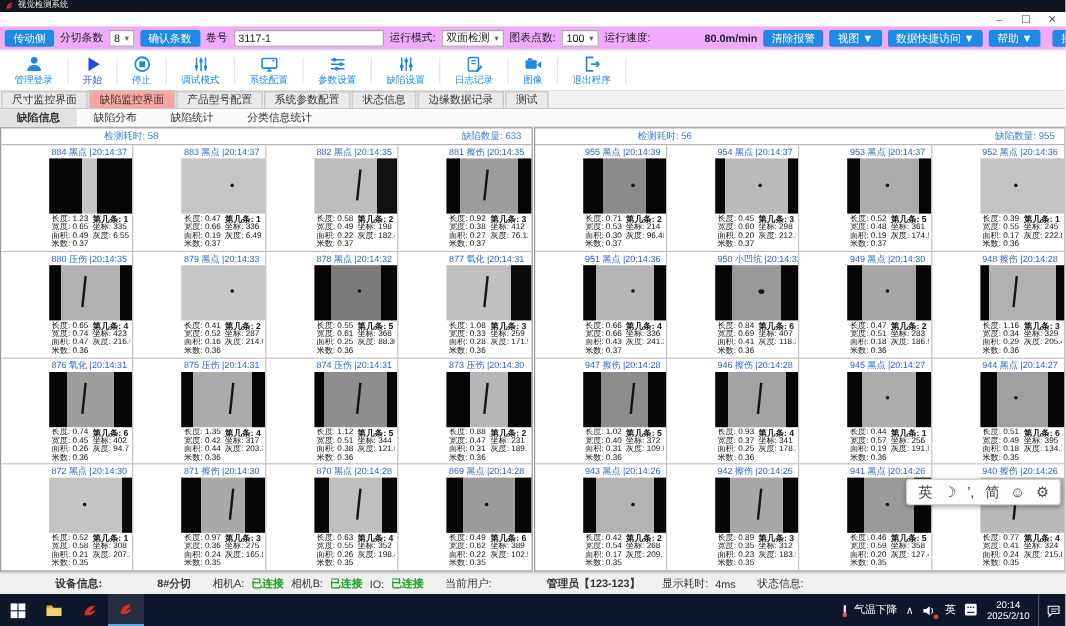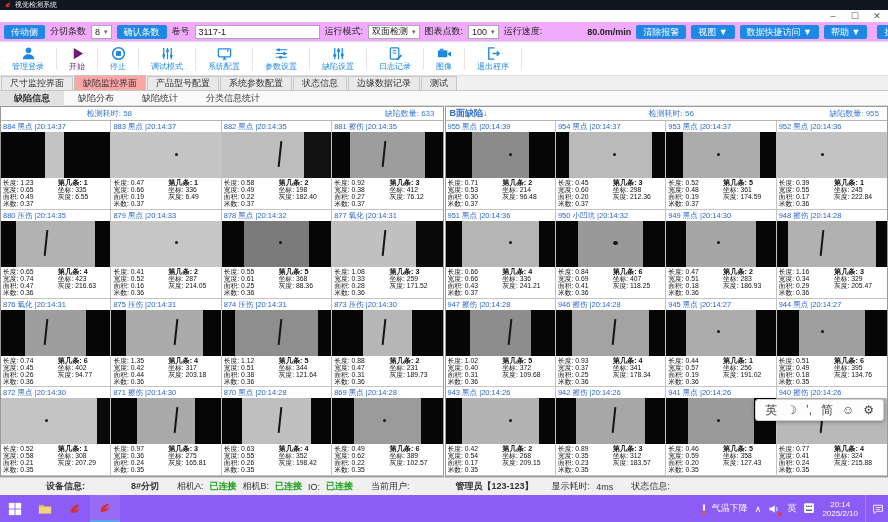--- a/index.html
+++ b/index.html
@@ -21,21 +21,21 @@
   .btn { background:#1e88e5; color:#fff; border-radius:2px; padding:2px 7px; font-size:9px; line-height:10px; display:inline-block; }
   .combo { background:#fff; border:1px solid #a9a9a9; height:14px; display:inline-flex; align-items:center; justify-content:space-between; padding:0 3px; font-size:9px; color:#222; }
   .combo .caret { color:#666; font-size:7px; margin-left:4px; }
   .textinput { background:#fff; border:1px solid #a9a9a9; height:14px; width:150px; font-size:9px; padding:0 3px; font-family:"Liberation Sans",sans-serif; color:#222; }
   .tb-spacer { flex:1; }
   .bold { font-weight:bold;padding-left:40px; }
 
   
   .iconbar { height:34px; background:#fff; border-bottom:1px solid #e0e0e0; display:flex; align-items:center; flex:0 0 auto; }
   .icon-item { display:flex; flex-direction:column; align-items:center; justify-content:center; padding:0 12px; color:#1e88e5; cursor:default; }
-  .icon-item.disabled { color:#701a75; }
+  .icon-item.disabled { color:#1d4ed8; }
   .icon-item .ico { width:15px; height:15px; display:inline-flex; }
   .icon-item .ico svg { width:15px; height:15px; fill:currentColor; }
   .icon-item .ilabel { font-size:8px; line-height:9px; margin-top:1px; }
   .icon-divider { width:1px; height:22px; background:#e4e4e4; }
 
   
   .maintabs { height:15px; background:#f0f0f0; display:flex; align-items:flex-end; padding-left:1px; flex:0 0 auto; border-bottom:1px solid #c6c6c6; }
   .mtab { font-size:9px; line-height:13px; padding:0 8px; border:1px solid #c6c6c6; border-bottom:none; background:#e9e9e9; color:#333; margin-right:1px; }
   .mtab.active { background:#fca5a5; height:15px; line-height:15px; }
 
@@ -45,21 +45,21 @@
   .stab.active { background:#e2e2e2; font-weight:bold; }
 
   
   .content { height:371px; display:flex; gap:1px; background:#fff; flex:0 0 auto; }
   .panel { flex:1; border:1px solid #9a9a9a; display:flex; flex-direction:column; min-width:0; }
   .panel-head { height:14px; display:flex; align-items:center; border-bottom:1px solid #b5b5b5; flex:0 0 auto; }
   .ph-title { flex:1.1; font-size:9px; font-weight:bold; color:#2d6fd0; padding-left:4px; }
   .ph-time { flex:1; font-size:8px; color:#3a7bd5; text-align:center; }
   .ph-count { flex:1; font-size:8px; color:#3a7bd5; text-align:right; padding-right:8px; }
   .grid { flex:1; display:grid; grid-template-columns:repeat(4,1fr); grid-template-rows:repeat(4,1fr); }
-  .card { display:flex; flex-direction:column; border-right:1px solid #c3c3c3; border-bottom:1px solid #c3c3c3; overflow:hidden; min-width:0; }
+  .card { display:flex; flex-direction:column; border-right:1px solid #c3c3c3; border-bottom:1px solid #c3c3c3; overflow:hidden; min-width:0;padding-left:40px; }
   .card:nth-child(4n) { border-right:none; }
   .card-head { height:11px; font-size:7.5px; line-height:11px; color:#2a66cc; padding:0 2px; white-space:nowrap; overflow:hidden; flex:0 0 auto; }
   .card-img { height:46px; position:relative; flex:0 0 auto; }
   .mark { position:absolute; top:45%; background:#151515; }
   .mark-dot { width:3px; height:3px; border-radius:50%; }
   .mark-streak { width:1.5px; height:26px; top:20%; transform:rotate(6deg); }
   .mark-blob { width:5px; height:4px; border-radius:50%; }
   .card-info { flex:1; display:flex; font-size:6.8px; line-height:7px; color:#111; padding:1px 2px; }
   .col-l { width:52%; }
   .col-r { width:48%; }
@@ -69,21 +69,21 @@
   
   .imebar { position:absolute; top:399px; right:4px; height:22px; background:#fdfdfd; border:1px solid #d0d0d0; border-radius:3px; box-shadow:0 1px 4px rgba(0,0,0,0.35); display:flex; align-items:center; gap:9px; padding:0 9px; z-index:10; }
   .ime-item { font-size:12px; color:#444; line-height:22px; }
 
   
   .statusbar { height:18px; background:#f0f0f0; border-top:1px solid #cfcfcf; display:flex; align-items:center; gap:6px; padding:0 6px; font-size:9px; color:#333; flex:0 0 auto; white-space:nowrap; }
   .green { color:#18a018; font-weight:bold; }
   .sb-gap { width:6px; }
 
   
-  .taskbar { height:27px; background:#8b5cf6; display:flex; align-items:center; flex:0 0 auto; color:#fff; }
+  .taskbar { height:27px; background:#0f172a; display:flex; align-items:center; flex:0 0 auto; color:#fff; }
   .tb-item { width:30px; height:27px; display:flex; align-items:center; justify-content:center; }
   .tb-item svg { width:14px; height:14px; }
   .tb-item.active { background:rgba(255,255,255,0.10); border-bottom:2px solid #5aa7e8; }
   .tray { margin-left:auto; display:flex; align-items:center; gap:7px; padding-right:4px; font-size:9px; }
   .tray svg { width:12px; height:12px; }
   .weather { display:flex; align-items:center; gap:2px; font-size:9px; }
   .spk { position:relative; display:inline-flex; }
   .spk .dot { position:absolute; right:-2px; bottom:-1px; width:4px; height:4px; border-radius:50%; background:#e03b3b; }
   .clock { text-align:center; font-size:8px; line-height:9px; }
   .notif { border-left:1px solid rgba(255,255,255,0.25); padding-left:6px; height:27px; display:flex; align-items:center; }
@@ -569,21 +569,20 @@
               <div class="irow strip">第几条: 6</div>
               <div class="irow">坐标: 389</div>
               <div class="irow">灰度: 102.57</div>
             </div>
           </div>
         </div>
       </div>
     </div>
     <div class="panel">
       <div class="panel-head">
-        <span class="ph-title">B面缺陷↓</span>
         <span class="ph-time">检测耗时:  56</span>
         <span class="ph-count">缺陷数量:  955</span>
       </div>
       <div class="grid">
         <div class="card">
           <div class="card-head">955 黑点 |20:14:39</div>
           <div class="card-img" style="background: linear-gradient(90deg, rgb(6, 6, 6) 0px, rgb(6, 6, 6) 24%, rgb(139, 139, 139) 24%, rgb(139, 139, 139) 76%, rgb(6, 6, 6) 76%, rgb(6, 6, 6) 100%);">
             <span class="mark mark-dot" style="left: 58%;"></span>
           </div>
           <div class="card-info">

